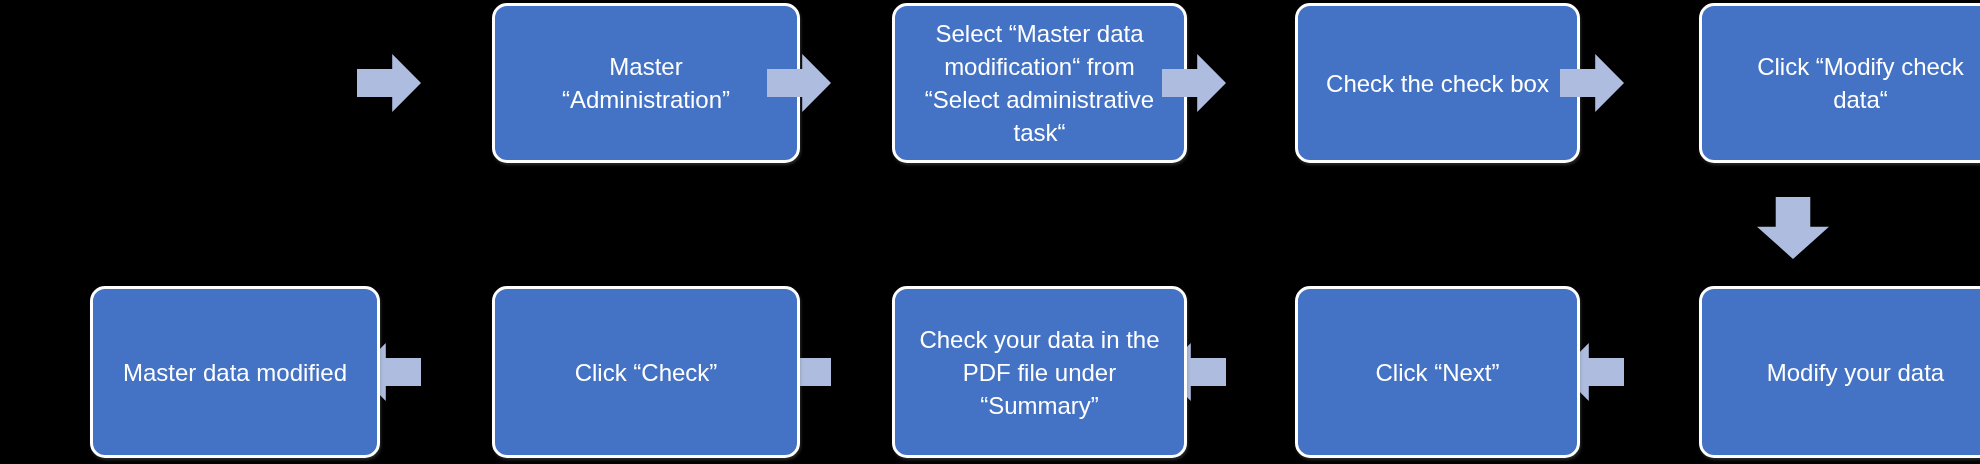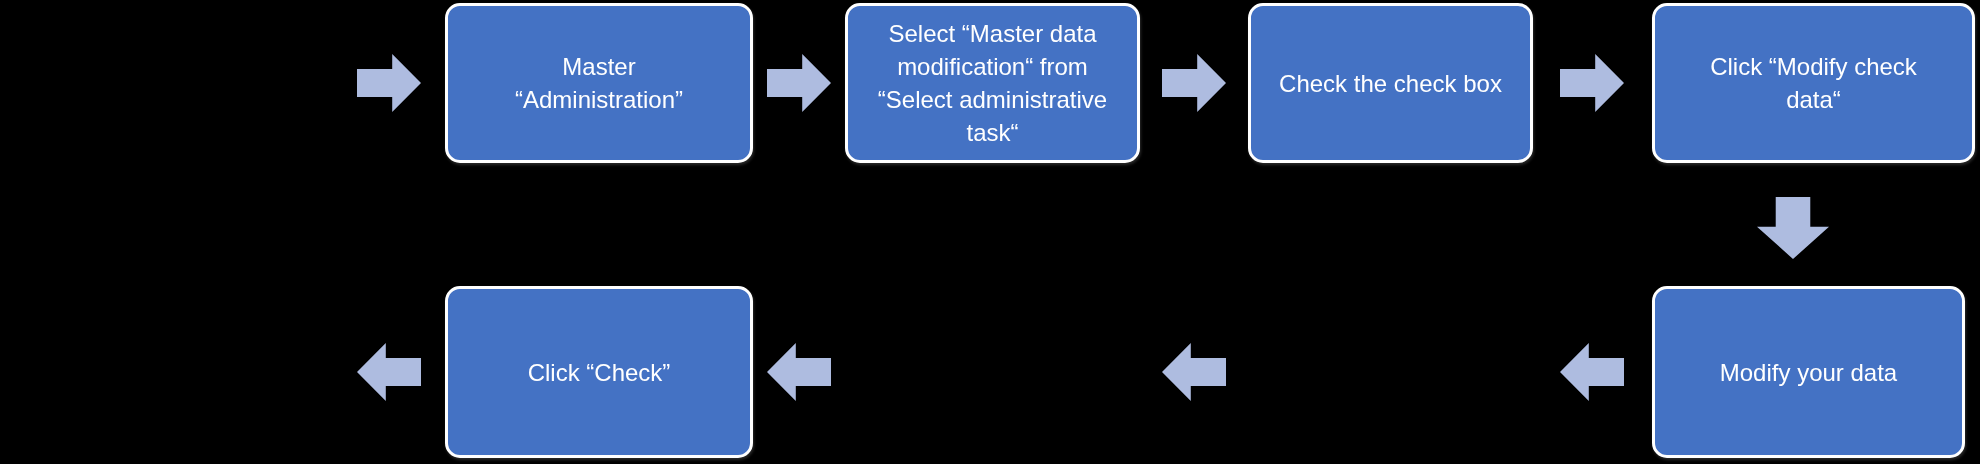--- a/index.html
+++ b/index.html
@@ -22,20 +22,21 @@
     position:absolute;
     background:var(--box-fill);
     border:3px solid var(--box-border);
     border-radius:15px;
     color:var(--box-text);
     display:flex;align-items:center;justify-content:center;
     text-align:center;
     font-size:24px;line-height:33px;
     padding:4px 6px;
     box-shadow:1px 2px 3px rgba(120,120,120,0.35);
+    margin-left:47px;
   }
   .flow-box .label{white-space:pre-line;}
   
   .b1{left:43px;top:3px;width:290px;height:160px}
   .b2{left:445px;top:3px;width:308px;height:160px}
   .b3{left:845px;top:3px;width:295px;height:160px}
   .b4{left:1248px;top:3px;width:285px;height:160px}
   .b5{left:1652px;top:3px;width:323px;height:160px}
   
   .b6{left:1652px;top:286px;width:313px;height:172px}
@@ -98,23 +99,34 @@
 data“</span>
   </div>
 
   <div class="arrow arrow-down ad1"></div>
 
   <div class="flow-box b6">
     <span class="label">Modify your data</span>
   </div>
   <div class="arrow arrow-left al1"></div>
 
+  <div class="flow-box b7">
+    <span class="label">Click “Next”</span>
+  </div>
   <div class="arrow arrow-left al2"></div>
 
+  <div class="flow-box b8">
+    <span class="label">Check your data in the
+PDF file under
+“Summary”</span>
+  </div>
   <div class="arrow arrow-left al3"></div>
 
   <div class="flow-box b9">
     <span class="label">Click “Check”</span>
   </div>
   <div class="arrow arrow-left al4"></div>
 
+  <div class="flow-box b10">
+    <span class="label">Master data modified</span>
+  </div>
 
 </div>
 
 </body></html>

